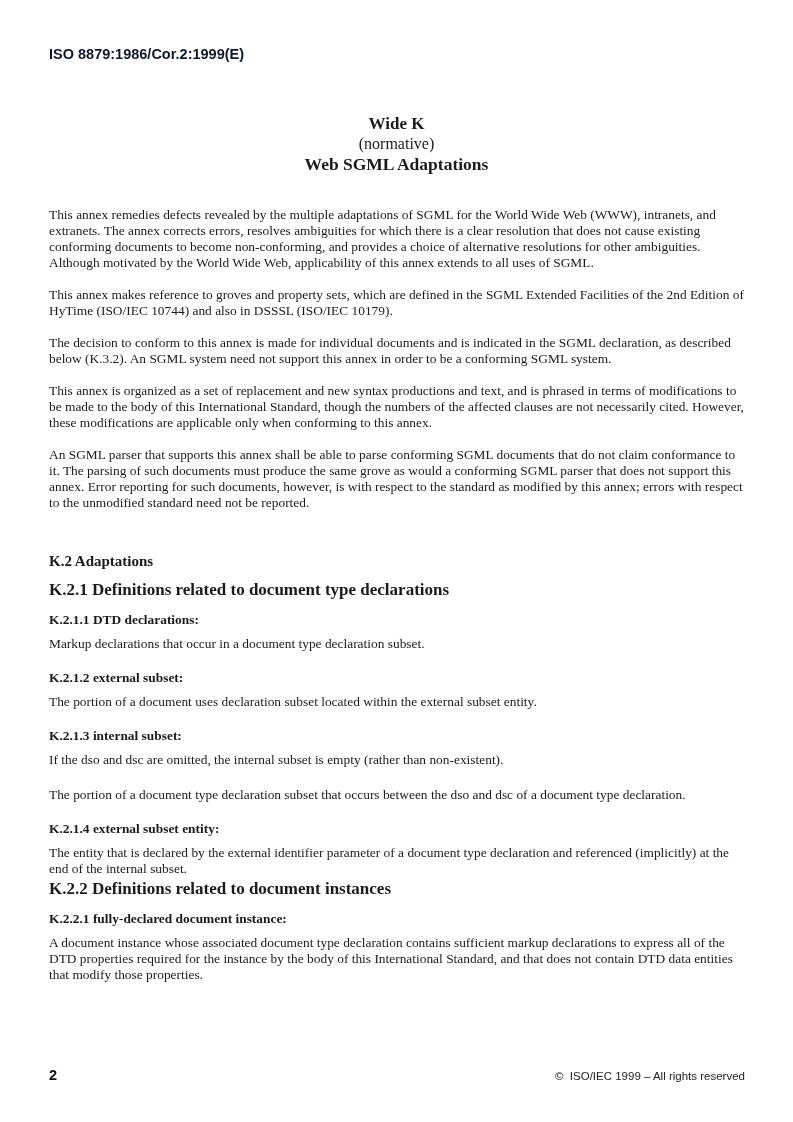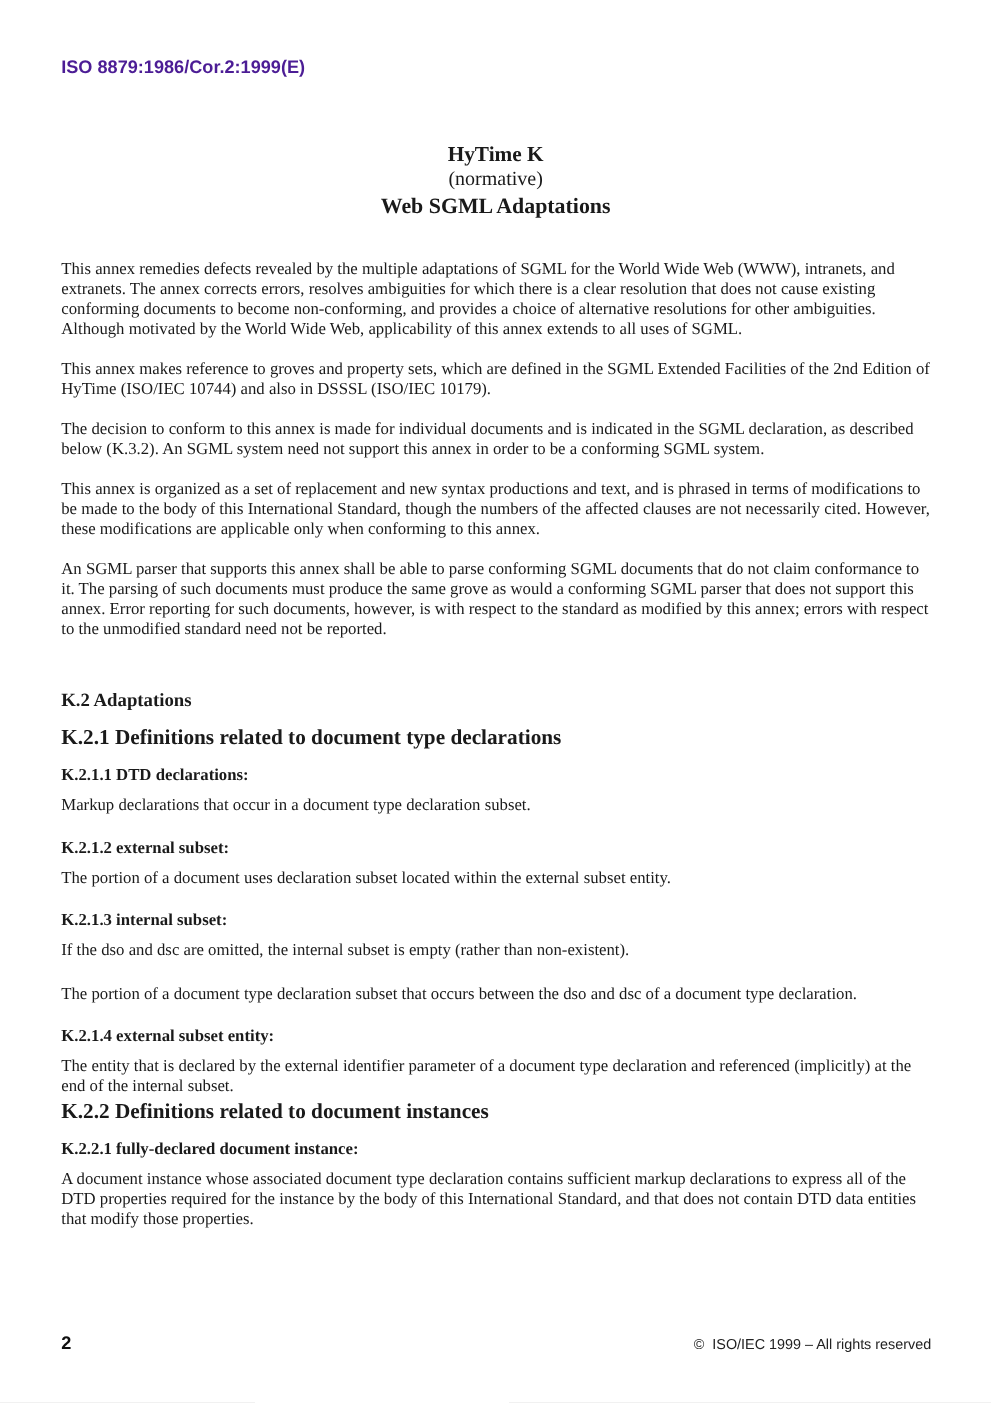--- a/index.html
+++ b/index.html
@@ -13,21 +13,21 @@
     font-family: "Liberation Serif", serif;
     overflow: hidden;
     box-sizing: border-box;
   }
   .doc-header {
     padding: 46px 48px 0 49px;
     font-family: "Liberation Sans", sans-serif;
     font-weight: bold;
     font-size: 14.5px;
     line-height: 16px;
-    color: #4c1d95;
+    color: #0f172a;
   }
   .title-block {
     margin-top: 52px;
     text-align: center;
     line-height: 20px;
   }
   .title-annex   { font-size: 17px;   font-weight: bold; }
   .title-status  { font-size: 16px;   font-weight: normal; }
   .title-subject { font-size: 17.5px; font-weight: bold; }
   .body-content {
@@ -75,21 +75,21 @@
   .copyright { font-size: 11.5px; color: #222; }
 </style>
 </head>
 <body>
 
 <div class="page">
 
   <div class="doc-header">ISO 8879:1986/Cor.2:1999(E)</div>
 
   <div class="title-block">
-    <div class="title-annex">HyTime K</div>
+    <div class="title-annex">Wide K</div>
     <div class="title-status">(normative)</div>
     <div class="title-subject">Web SGML Adaptations</div>
   </div>
 
   <div class="body-content">
 
     <p class="para intro-first">This annex remedies defects revealed by the multiple adaptations of SGML for the World Wide Web (WWW), intranets, and extranets. The annex corrects errors, resolves ambiguities for which there is a clear resolution that does not cause existing conforming documents to become non-conforming, and provides a choice of alternative resolutions for other ambiguities. Although motivated by the World Wide Web, applicability of this annex extends to all uses of SGML.</p>
     <p class="para">This annex makes reference to groves and property sets, which are defined in the SGML Extended Facilities of the 2nd Edition of HyTime (ISO/IEC 10744) and also in DSSSL (ISO/IEC 10179).</p>
 
     <p class="para">The decision to conform to this annex is made for individual documents and is indicated in the SGML declaration, as described below (K.3.2). An SGML system need not support this annex in order to be a conforming SGML system.</p>

